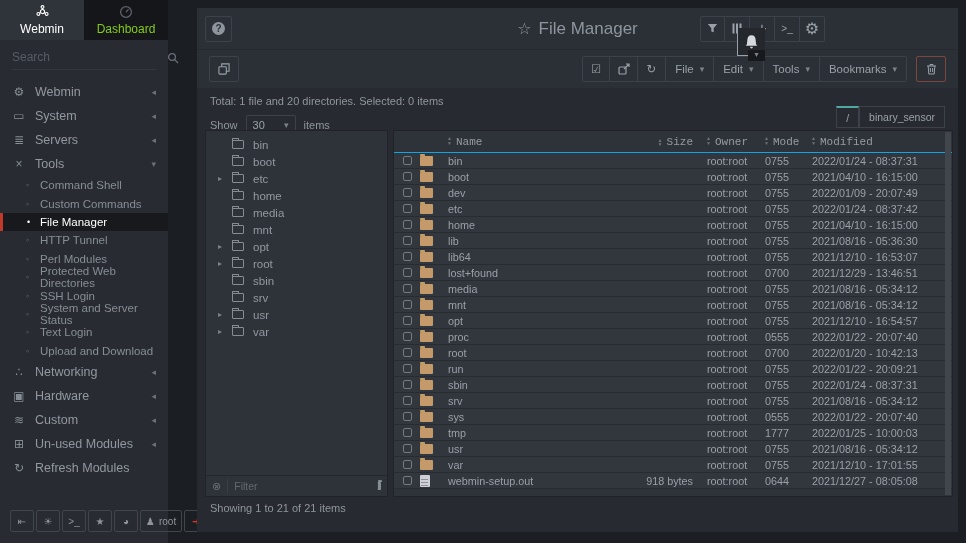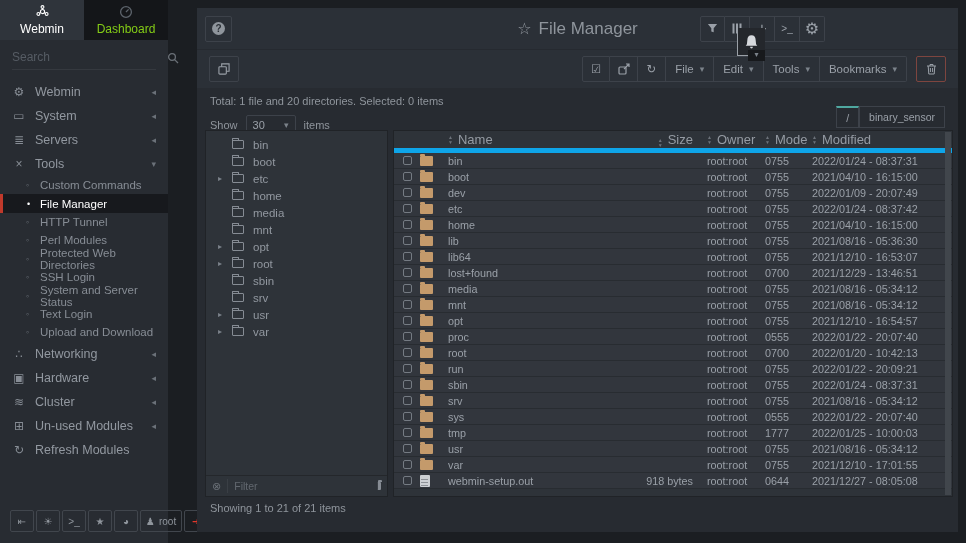--- a/index.html
+++ b/index.html
@@ -86,21 +86,21 @@
   #tree-filter .clear { font-size:11px; color:#6a7077; cursor:pointer; }
   #tree-filter input { flex:1; background:transparent; border:none; outline:none; font-size:10.5px; color:#9aa0a8; font-family:inherit; border-left:1px solid #3a3f45; padding-left:6px; height:14px; }
   #tree-filter input::placeholder { color:#62686f; }
   .minifolder { width:11px; height:8px; background:#868c94; border-radius:1px; position:relative; border-left:1px solid #3a3f45; cursor:pointer;
                 margin-left:2px; padding-left:0; }
   .minifolder::before { content:""; position:absolute; top:-2px; left:0; width:4px; height:2px; background:#868c94; border-radius:1px 1px 0 0; }
 
   
   #table-panel { position:absolute; left:196px; top:122px; width:560px; height:367px; background:#2e3339; border:1px solid #202327; }
   #table-scrollbar { position:absolute; right:1px; top:1px; bottom:1px; width:6px; background:#41464c; }
-  .thead { height:22px; display:flex; align-items:center; font-size:13px; color:#959ba3; border-bottom:5px solid #0ea5e9; }
+  .thead { height:22px; display:flex; align-items:center; font-size:11px; color:#959ba3; border-bottom:1px solid #0ea5e9;font-family:Liberation Mono, monospace; }
   .sort { display:inline-flex; flex-direction:column; margin-right:5px; line-height:4.5px; font-size:5px; color:#6c727a; }
   .sort::before { content:"▲"; } .sort::after { content:"▼"; }
   .col-cb { width:26px; display:flex; justify-content:center; flex:none; }
   .col-icon { width:28px; display:flex; flex:none; }
   .col-name { flex:1; display:flex; align-items:center; overflow:hidden; white-space:nowrap; }
   .col-size { width:102px; flex:none; display:flex; align-items:flex-end; justify-content:flex-end; padding-right:14px; }
   .col-owner { width:58px; flex:none; display:flex; align-items:center; }
   .col-mode { width:47px; flex:none; display:flex; align-items:center; }
   .col-mod { width:140px; flex:none; display:flex; align-items:center; }
   .trow { height:16px; display:flex; align-items:center; font-size:10.8px; color:#9aa0a8; background:#32363d; border-bottom:1px solid #282c31; cursor:pointer; }
@@ -175,20 +175,23 @@
         <span class="caret">◂</span>
       </div>
         <div class="sec">
         <span class="secicon">×</span>
         <span>Tools</span>
         <span class="caret">▾</span>
       </div>
       </div>
     <div>
 
+    <div class="sub">
+        <span>Command Shell</span>
+      </div>
         <div class="sub">
         <span>Custom Commands</span>
       </div>
         <div class="sub active">
         <span>File Manager</span>
       </div>
         <div class="sub">
         <span>HTTP Tunnel</span>
       </div>
         <div class="sub">
@@ -217,21 +220,21 @@
         <span>Networking</span>
         <span class="caret">◂</span>
       </div>
         <div class="sec">
         <span class="secicon">▣</span>
         <span>Hardware</span>
         <span class="caret">◂</span>
       </div>
         <div class="sec">
         <span class="secicon">≋</span>
-        <span>Cluster</span>
+        <span>Custom</span>
         <span class="caret">◂</span>
       </div>
         <div class="sec">
         <span class="secicon">⊞</span>
         <span>Un-used Modules</span>
         <span class="caret">◂</span>
       </div>
         <div class="sec">
         <span class="secicon">↻</span>
         <span>Refresh Modules</span>

